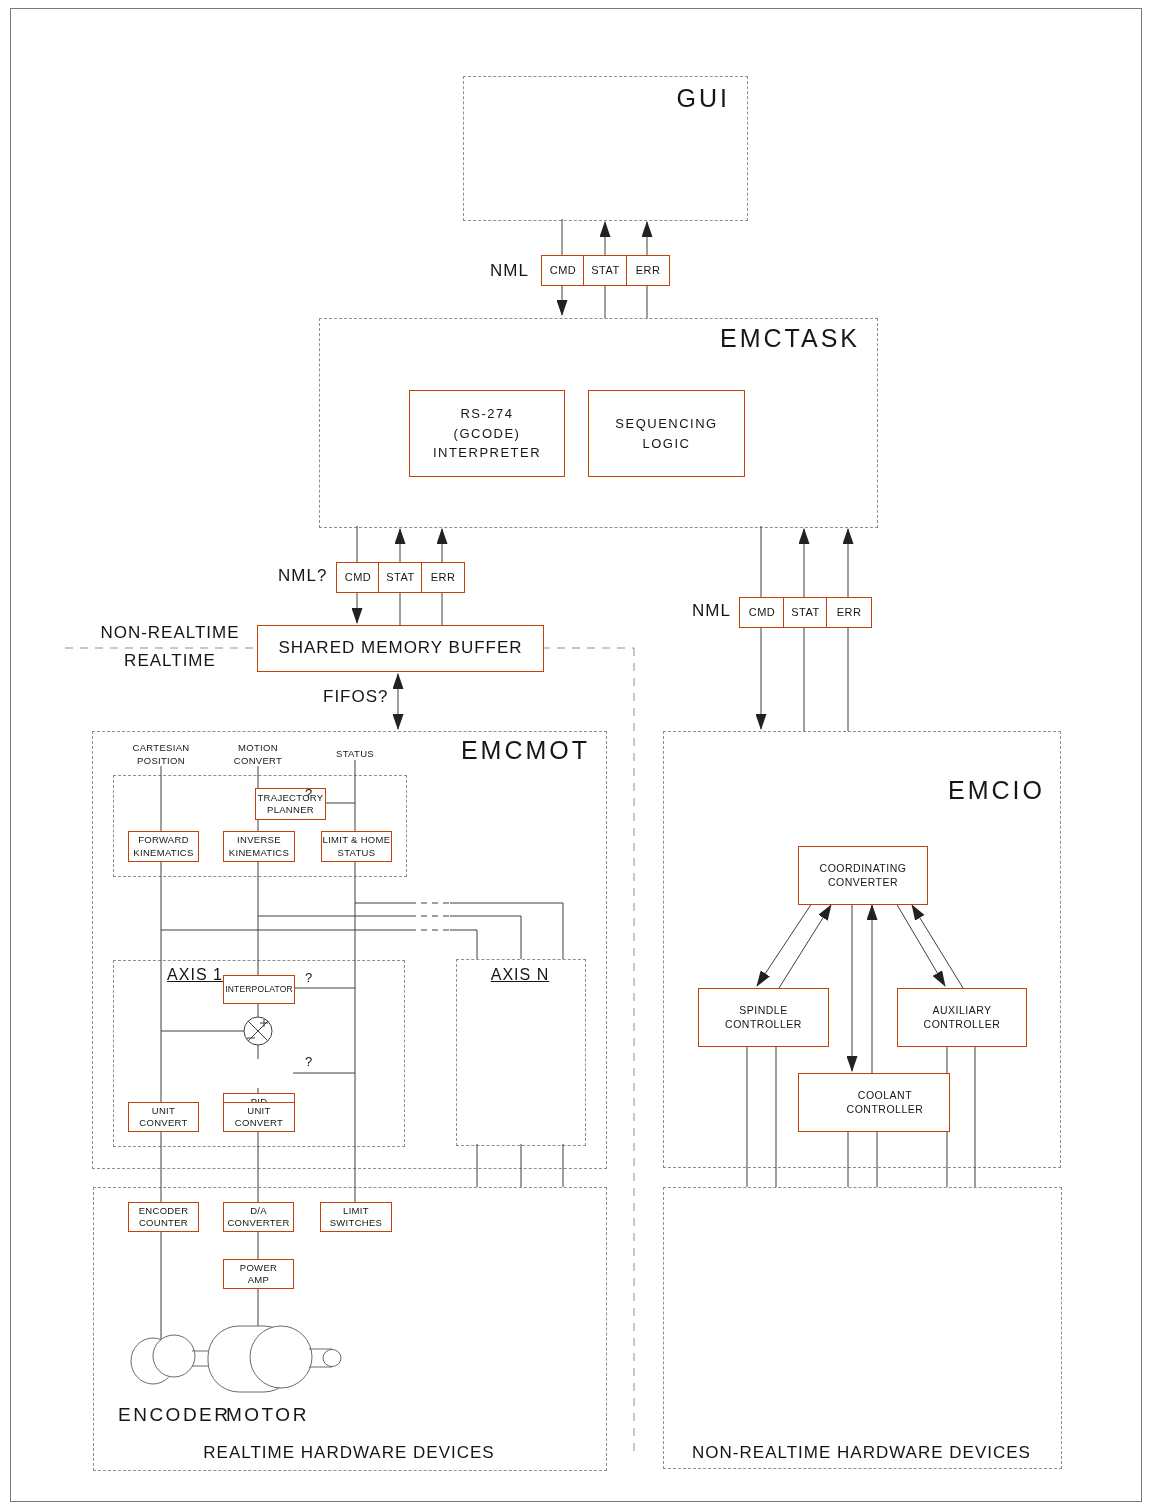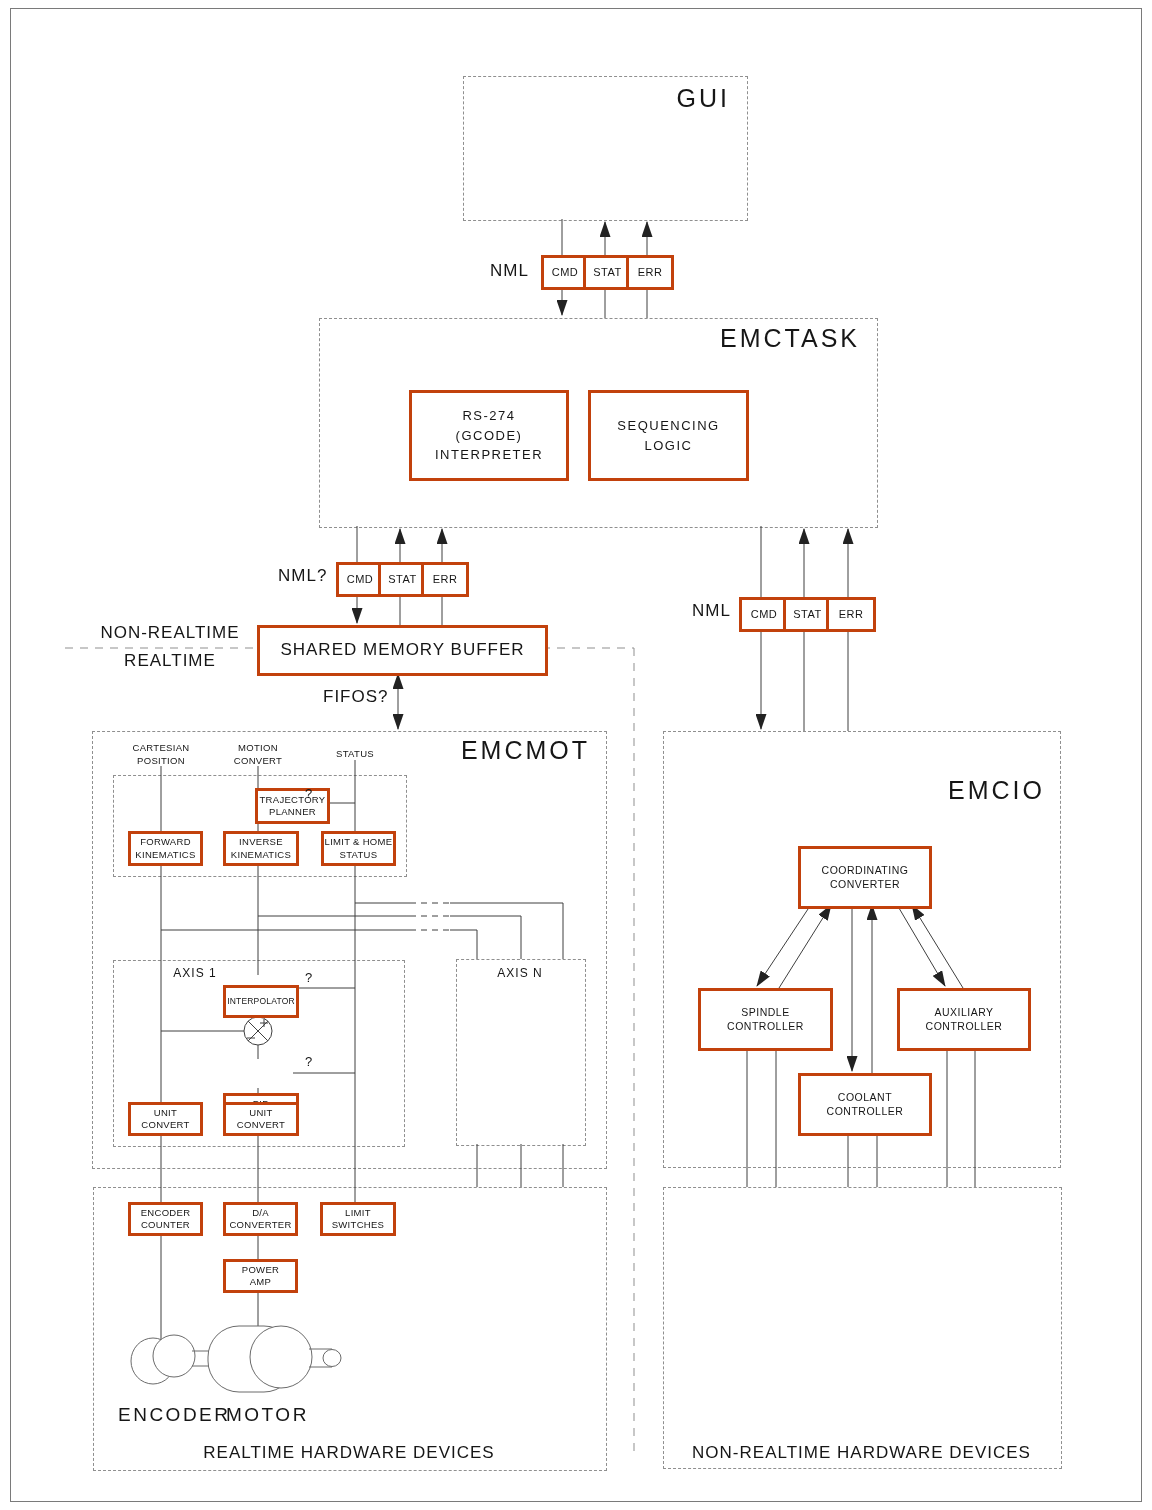--- a/index.html
+++ b/index.html
@@ -1,34 +1,34 @@
 <!DOCTYPE html>
 <html><head>
 <meta charset="utf-8">
 <style>
   html,body { margin:0; padding:0; background:#fff; }
   .canvas { position:relative; width:1152px; height:1510px; background:#ffffff;
             font-family:"Liberation Sans", sans-serif; color:#161616; overflow:hidden; }
   .page-border { position:absolute; left:10px; top:8px; width:1130px; height:1492px;
                  border:1px solid #7a7a7a; }
   .dashedbox { position:absolute; border:1px dashed #8f8f8f; background:transparent; }
-  .box { position:absolute; border:3px solid #c2410c; background:#fff;
+  .box { position:absolute; border:1px solid #c2410c; background:#fff;
          display:flex; align-items:center; justify-content:center; text-align:center;
          white-space:pre-line; font-size:9.5px; line-height:1.3; letter-spacing:0.3px; }
-  .box.xs { font-size:8.5px; letter-spacing:0.2px;margin-top:10px; }
+  .box.xs { font-size:8.5px; letter-spacing:0.2px; }
   .box.md { font-size:10.5px; letter-spacing:0.5px; }
   .box.lg { font-size:13px; letter-spacing:1.5px; line-height:1.5; }
   .box.cell { font-size:11px; letter-spacing:0.5px; }
   .box.buffer { font-size:17px; letter-spacing:1px; }
   .lbl { position:absolute; white-space:pre-line; }
   .title { font-size:25px; letter-spacing:3px; text-align:right; }
   .nml { font-size:17px; letter-spacing:1px; }
   .seclbl { font-size:17px; letter-spacing:1px; text-align:center; }
   .colhdr { font-size:9.5px; text-align:center; letter-spacing:0.3px; line-height:1.35; }
-  .axislbl { font-size:12px; letter-spacing:1px; text-align:center; }
+  .axislbl { font-size:16px; letter-spacing:1px; text-align:center;text-decoration:underline; }
   .qmark { font-size:13px; }
   .hwlbl { font-size:19px; letter-spacing:2.5px; }
   .hwtitle { font-size:17px; letter-spacing:1px; text-align:center; }
   svg.wires { position:absolute; left:0; top:0; }
 </style>
 </head>
 <body>
 
 <div class="canvas">
 
@@ -200,21 +200,21 @@
 CONVERT</div>
   <div class="box" style="left:223px;top:1102px;width:70px;height:28px;">UNIT
 CONVERT</div>
 
   <div class="box md" style="left:798px;top:846px;width:128px;height:57px;">COORDINATING
 CONVERTER</div>
   <div class="box md" style="left:698px;top:988px;width:129px;height:57px;">SPINDLE
 CONTROLLER</div>
   <div class="box md" style="left:897px;top:988px;width:128px;height:57px;">AUXILIARY
 CONTROLLER</div>
-  <div class="box md" style="left:798px;top:1073px;width:128px;height:57px;">COOLANT
+  <div class="box md" style="left:798px;top:1073px;width:128px;height:57px;padding-left:22px;">COOLANT
 CONTROLLER</div>
 
   <div class="box" style="left:128px;top:1202px;width:69px;height:28px;">ENCODER
 COUNTER</div>
   <div class="box" style="left:223px;top:1202px;width:69px;height:28px;">D/A
 CONVERTER</div>
   <div class="box" style="left:320px;top:1202px;width:70px;height:28px;">LIMIT
 SWITCHES</div>
   <div class="box" style="left:223px;top:1259px;width:69px;height:28px;">POWER
 AMP</div>

